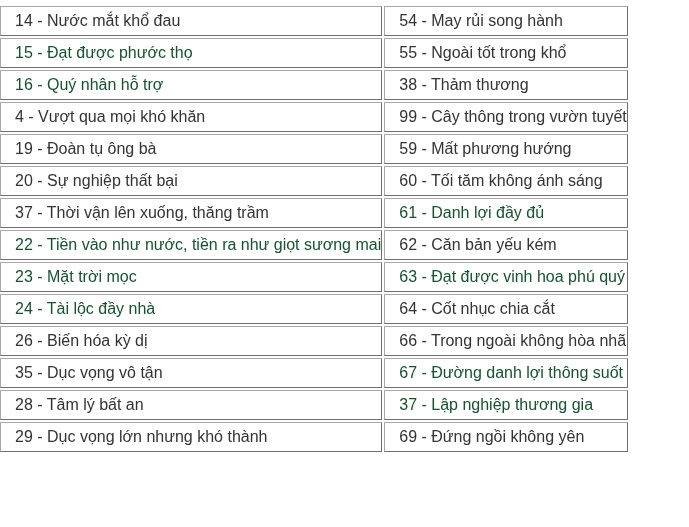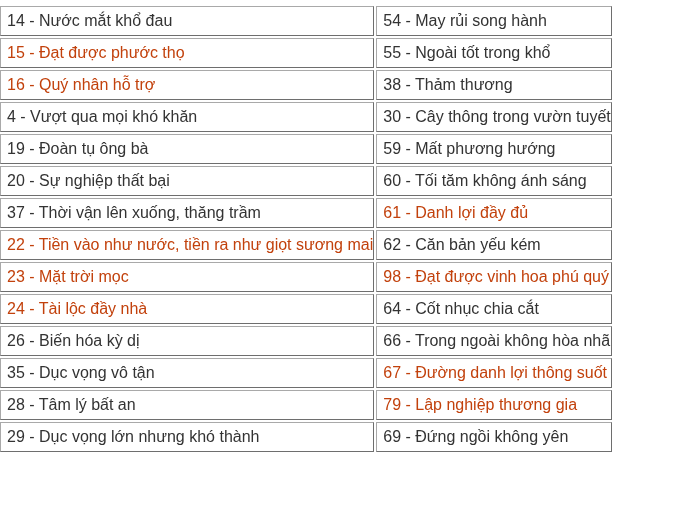--- a/index.html
+++ b/index.html
@@ -10,29 +10,29 @@
     font-family: "Liberation Sans", sans-serif;
     font-size: 16px;
   }
   .tbl td {
     border: 1px solid #8a8a8a;
     border-top-color: #a9a9a9;
     border-left-color: #a9a9a9;
     border-bottom-color: #6e6e6e;
     border-right-color: #6e6e6e;
     height: 28px;
-    padding: 0 0 0 6px;
+    padding: 0 0 0 14px;
     color: #333333;
     white-space: nowrap;
     vertical-align: middle;
     line-height: 28px;
   }
   .tbl td.c1 { width: 411px; }
   .tbl td.c2 { width: 242px; }
-  .tbl td.red { color: #c2410c; }
+  .tbl td.red { color: #14532d; }
   .wrap { position: absolute; left: -2px; top: 0; }
 </style>
 </head>
 <body>
 
 <div class="wrap">
   <table class="tbl">
     <tbody id="tbody">
         <tr>
           <td class="c1">14 - Nước mắt khổ đau</td>
@@ -41,57 +41,57 @@
         <tr>
           <td class="c1 red">15 - Đạt được phước thọ</td>
           <td class="c2">55 - Ngoài tốt trong khổ</td>
         </tr>
         <tr>
           <td class="c1 red">16 - Quý nhân hỗ trợ</td>
           <td class="c2">38 - Thảm thương</td>
         </tr>
         <tr>
           <td class="c1">4 - Vượt qua mọi khó khăn</td>
-          <td class="c2">30 - Cây thông trong vườn tuyết</td>
+          <td class="c2">99 - Cây thông trong vườn tuyết</td>
         </tr>
         <tr>
           <td class="c1">19 - Đoàn tụ ông bà</td>
           <td class="c2">59 - Mất phương hướng</td>
         </tr>
         <tr>
           <td class="c1">20 - Sự nghiệp thất bại</td>
           <td class="c2">60 - Tối tăm không ánh sáng</td>
         </tr>
         <tr>
           <td class="c1">37 - Thời vận lên xuống, thăng trầm</td>
           <td class="c2 red">61 - Danh lợi đầy đủ</td>
         </tr>
         <tr>
           <td class="c1 red">22 - Tiền vào như nước, tiền ra như giọt sương mai</td>
           <td class="c2">62 - Căn bản yếu kém</td>
         </tr>
         <tr>
           <td class="c1 red">23 - Mặt trời mọc</td>
-          <td class="c2 red">98 - Đạt được vinh hoa phú quý</td>
+          <td class="c2 red">63 - Đạt được vinh hoa phú quý</td>
         </tr>
         <tr>
           <td class="c1 red">24 - Tài lộc đầy nhà</td>
           <td class="c2">64 - Cốt nhục chia cắt</td>
         </tr>
         <tr>
           <td class="c1">26 - Biến hóa kỳ dị</td>
           <td class="c2">66 - Trong ngoài không hòa nhã</td>
         </tr>
         <tr>
           <td class="c1">35 - Dục vọng vô tận</td>
           <td class="c2 red">67 - Đường danh lợi thông suốt</td>
         </tr>
         <tr>
           <td class="c1">28 - Tâm lý bất an</td>
-          <td class="c2 red">79 - Lập nghiệp thương gia</td>
+          <td class="c2 red">37 - Lập nghiệp thương gia</td>
         </tr>
         <tr>
           <td class="c1">29 - Dục vọng lớn nhưng khó thành</td>
           <td class="c2">69 - Đứng ngồi không yên</td>
         </tr>
       </tbody>
   </table>
 </div>
 
 </body></html>

